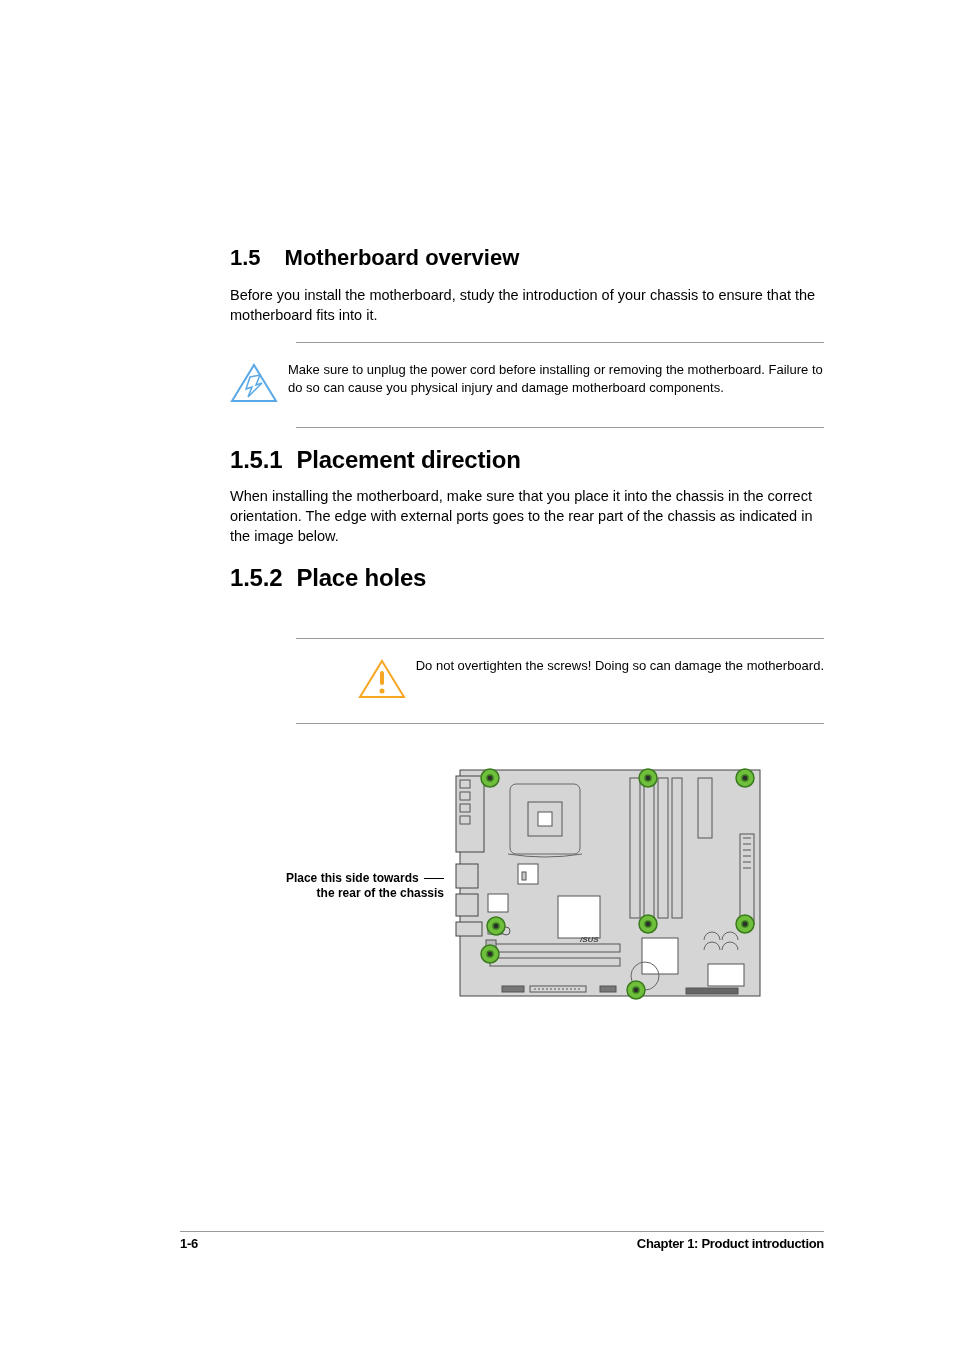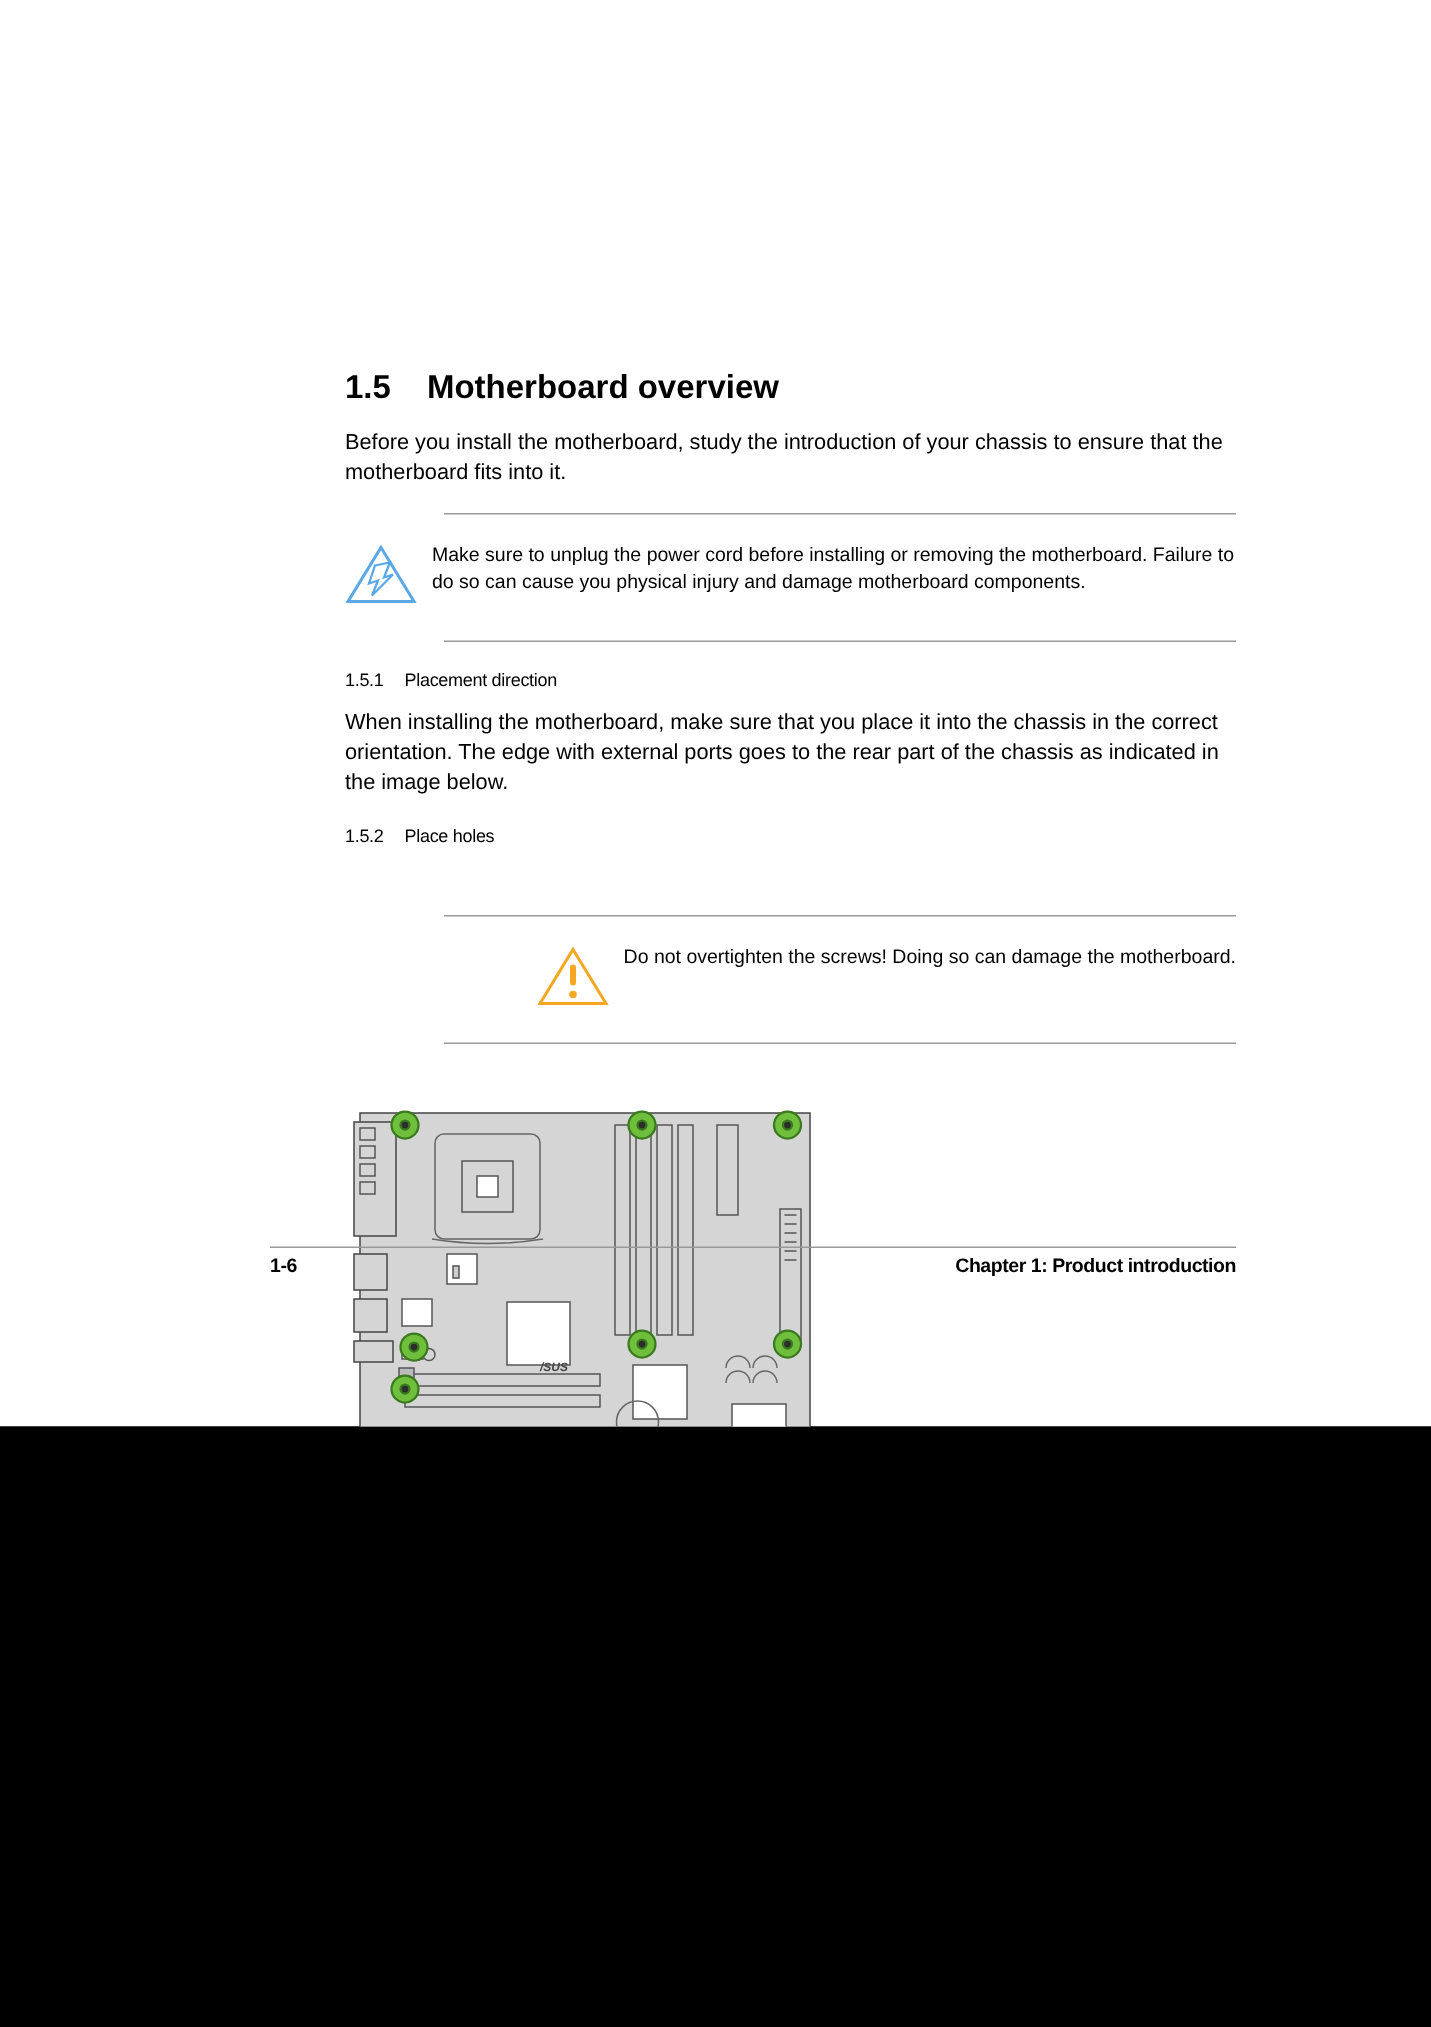--- a/index.html
+++ b/index.html
@@ -4,21 +4,21 @@
 <style>
 * { margin: 0; padding: 0; box-sizing: border-box; }
 body {
   background: #000;
   display: flex;
   justify-content: center;
   font-family: Arial, Helvetica, sans-serif;
 }
 .page {
   width: 954px;
-  height: 951px;
+  height: 1351px;
   background: #fff;
   position: relative;
   padding: 245px 130px 0 230px;
 }
 .section-title {
   font-size: 22px;
   font-weight: bold;
   margin-bottom: 14px;
 }
 .section-num {
@@ -47,22 +47,22 @@
   display: flex;
   align-items: center;
   justify-content: center;
 }
 .callout-text {
   font-size: 13px;
   line-height: 1.4;
   padding-top: 2px;
 }
 .subhead {
-  font-size: 12px;
-  font-weight: normal;
+  font-size: 24px;
+  font-weight: bold;
   margin: 18px 0 12px 0;
   letter-spacing: -0.2px;
 }
 .subhead .num {
   margin-right: 14px;
 }
 .mobo-wrap {
   margin-top: 40px;
   display: flex;
   align-items: center;
@@ -136,20 +136,26 @@
         <polygon points="24,2 46,38 2,38" fill="none" stroke="#f5a623" stroke-width="2"></polygon>
         <rect x="22" y="12" width="4" height="14" rx="2" fill="#f5a623"></rect>
         <circle cx="24" cy="32" r="2.5" fill="#f5a623"></circle>
       </svg>
     </div>
     <div class="callout-text">Do not overtighten the screws! Doing so can damage the motherboard.</div>
   </div>
   <div class="callout-rule"></div>
 
   <div class="mobo-wrap">
+    <div class="mobo-label">
+      <span>Place this side towards</span>
+      <span style="display:inline-block; width:20px; border-top:1px solid #000; vertical-align:middle; margin-left:2px;"></span>
+      <br>
+      <span>the rear of the chassis</span>
+    </div>
     <div class="mobo-svg">
       <svg width="320" height="240" viewBox="0 0 320 240">
 
         <rect x="10" y="6" width="300" height="226" fill="#d5d5d5" stroke="#444" stroke-width="1"></rect>
 
         <rect x="6" y="12" width="28" height="76" fill="#d5d5d5" stroke="#444"></rect>
         <rect x="10" y="16" width="10" height="8" fill="none" stroke="#555"></rect>
         <rect x="10" y="28" width="10" height="8" fill="none" stroke="#555"></rect>
         <rect x="10" y="40" width="10" height="8" fill="none" stroke="#555"></rect>
         <rect x="10" y="52" width="10" height="8" fill="none" stroke="#555"></rect>

